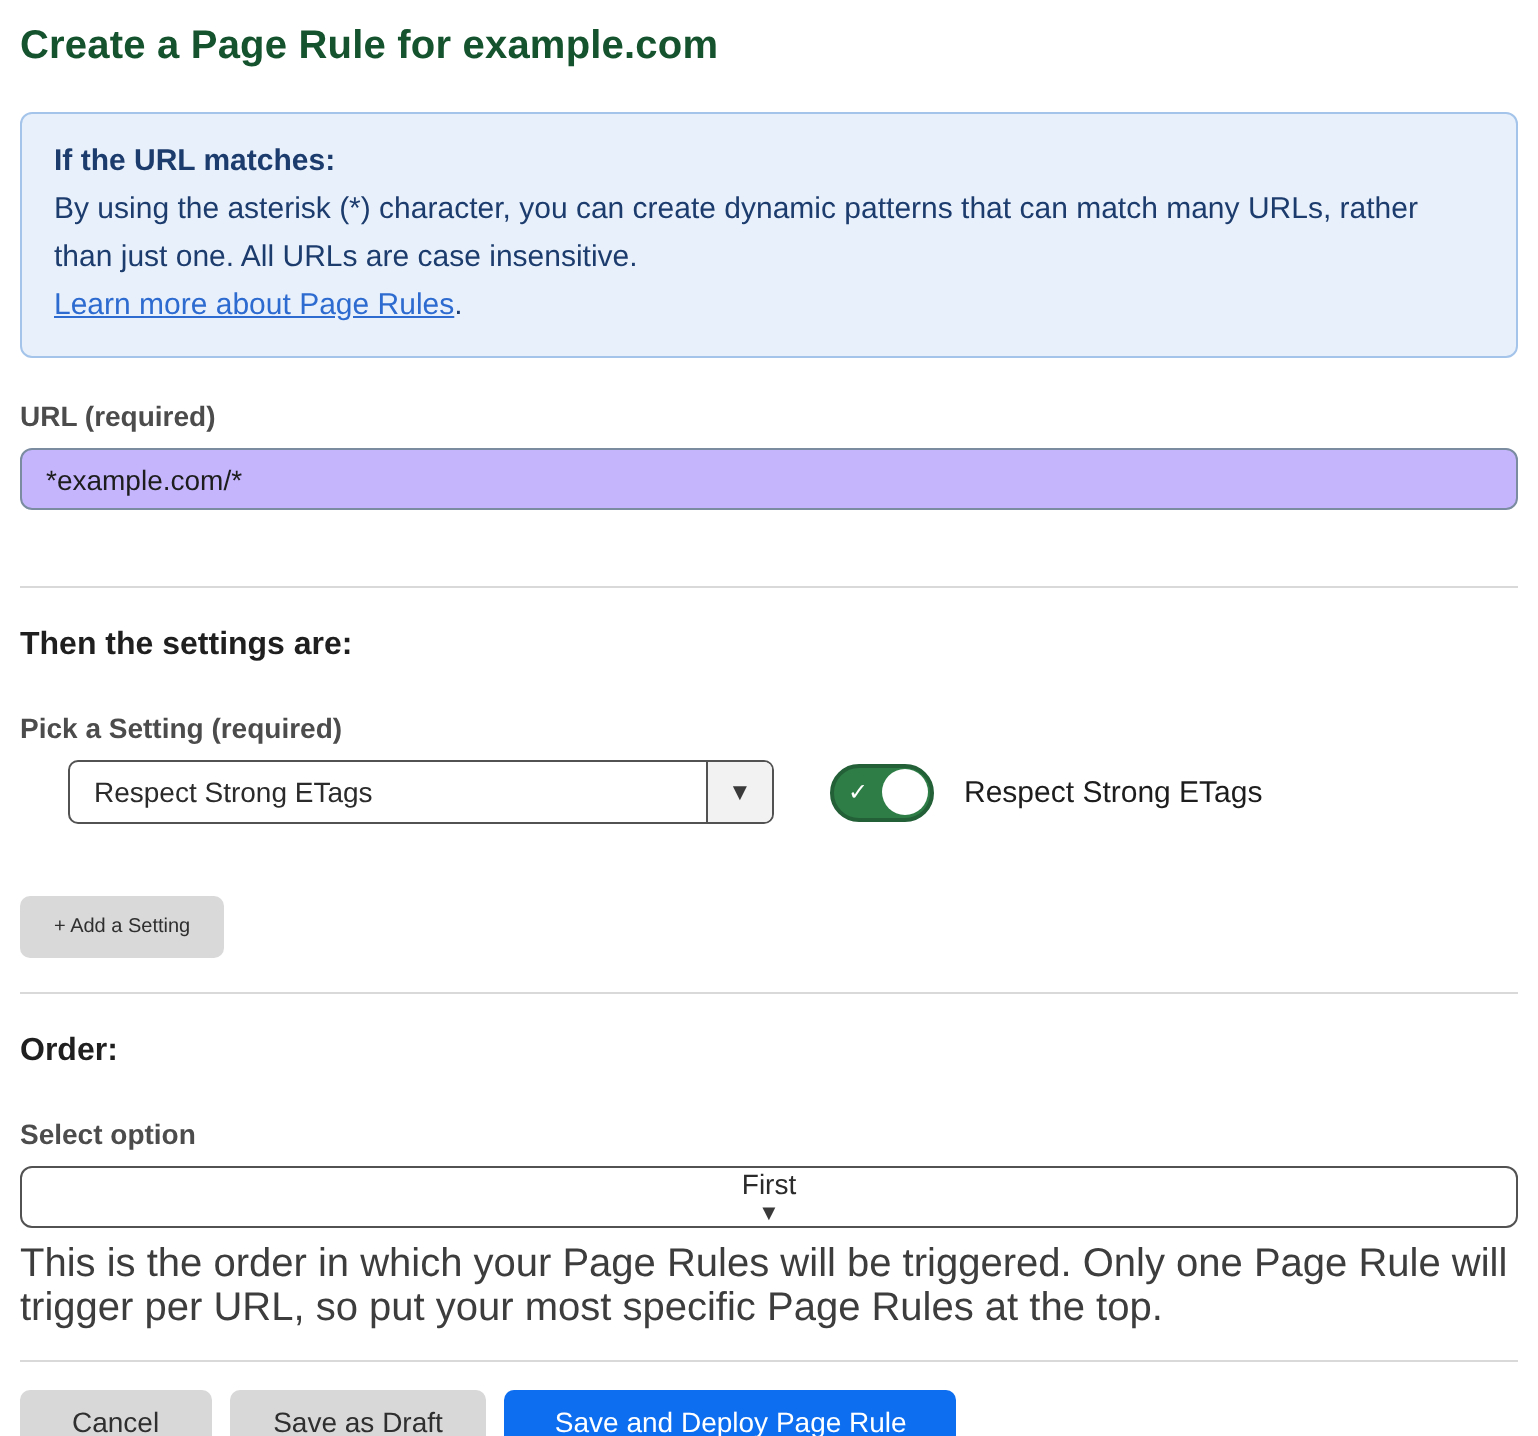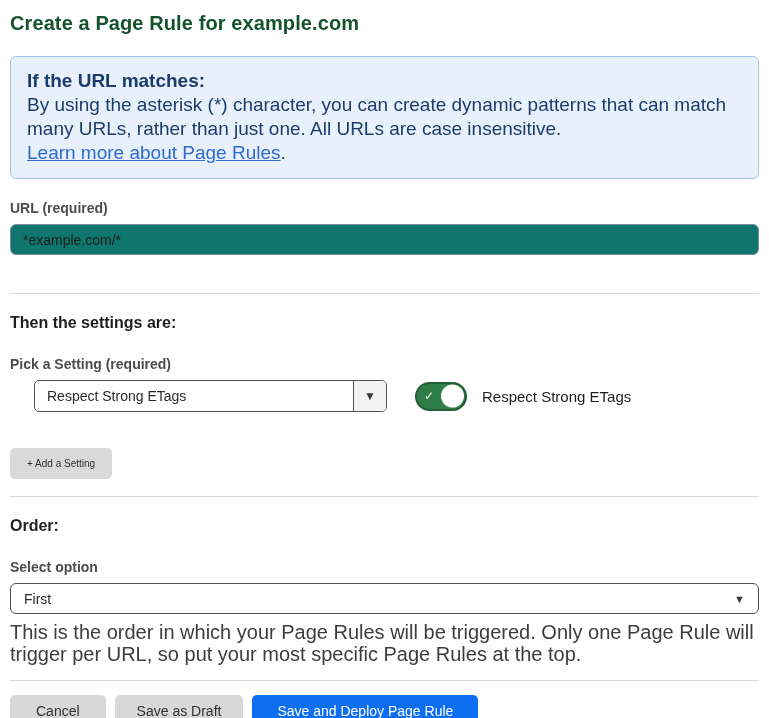--- a/index.html
+++ b/index.html
@@ -20,21 +20,21 @@
     letter-spacing: 0.1px;
     margin-bottom: 21px;
   }
 
   .info-box {
     background: #e8f1fb;
     border: 1px solid #a5c4ea;
     border-radius: 6px;
     padding: 12px 16px 13px 16px;
     color: #1d3c6e;
-    font-size: 19px;
+    font-size: 15px;
     line-height: 24px;
     margin-bottom: 21px;
   }
   .info-box .info-heading { font-weight: 700; }
   .info-box a.info-link {
     color: #2e6bd0;
     text-decoration: underline;
     cursor: pointer;
   }
   .info-box .info-link-suffix { color: #1d3c6e; }
@@ -42,21 +42,21 @@
   .field-label {
     font-size: 14px;
     color: #4c4c4c;
     margin-bottom: 8px;
     font-weight: bold;
   }
 
   .url-input {
     width: 749px;
     height: 31px;
-    background: #0f766e;
+    background: #c4b5fd;
     border: 1px solid #7b8ca1;
     border-radius: 6px;
     font-family: "Liberation Sans", "DejaVu Sans", sans-serif;
     font-size: 14px;
     color: #1d1d1d;
     padding: 0 12px;
     outline: none;
   }
 
   .divider {
@@ -168,20 +168,21 @@
     background: #ffffff;
     border: 1px solid #525252;
     border-radius: 6px;
     display: flex;
     align-items: center;
     justify-content: space-between;
     padding: 0 13px;
     font-size: 14px;
     color: #2b2b2b;
     cursor: pointer;
+    flex-direction: column;
   }
   .order-select-arrow {
     font-size: 11px;
     color: #3a3a3a;
   }
 
   .help-text {
     margin-top: 7px;
     font-size: 20px;
     line-height: 22px;

